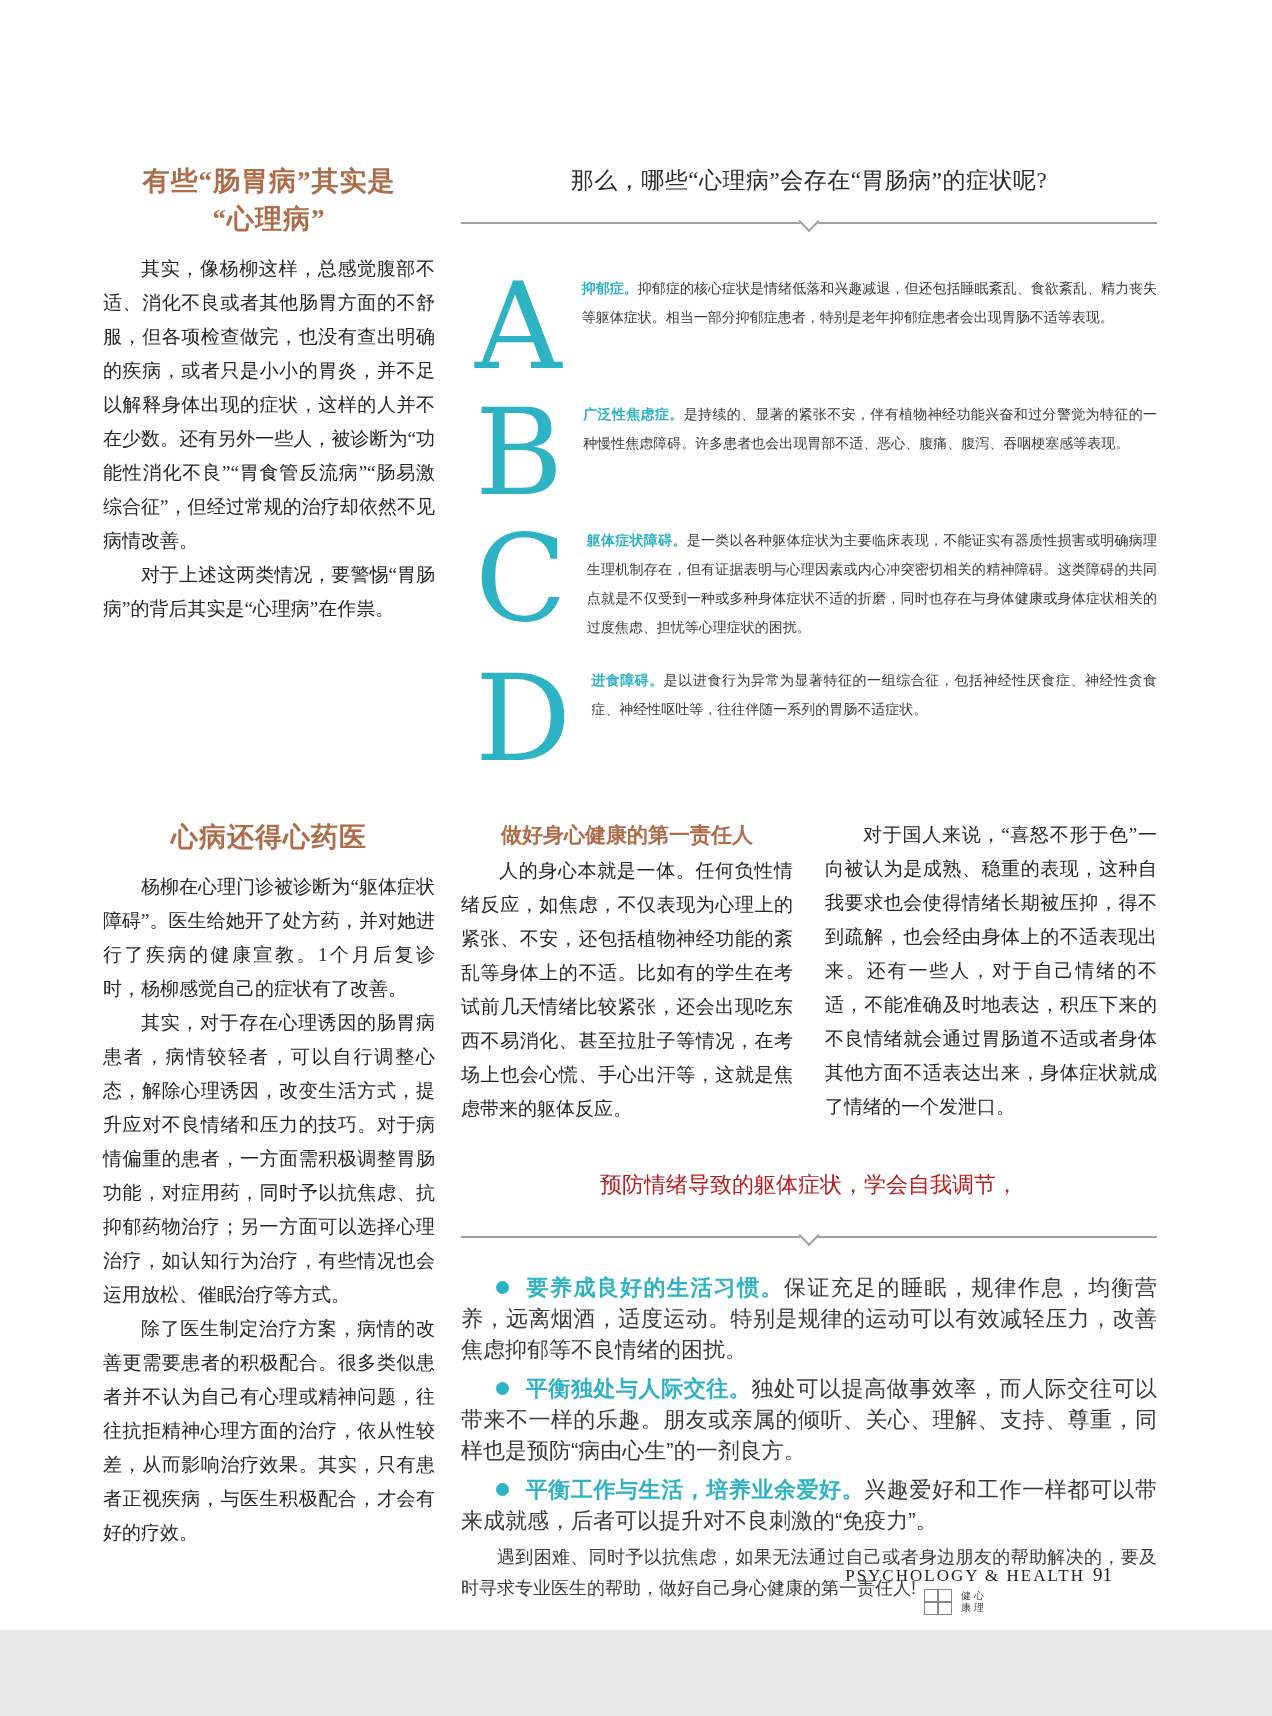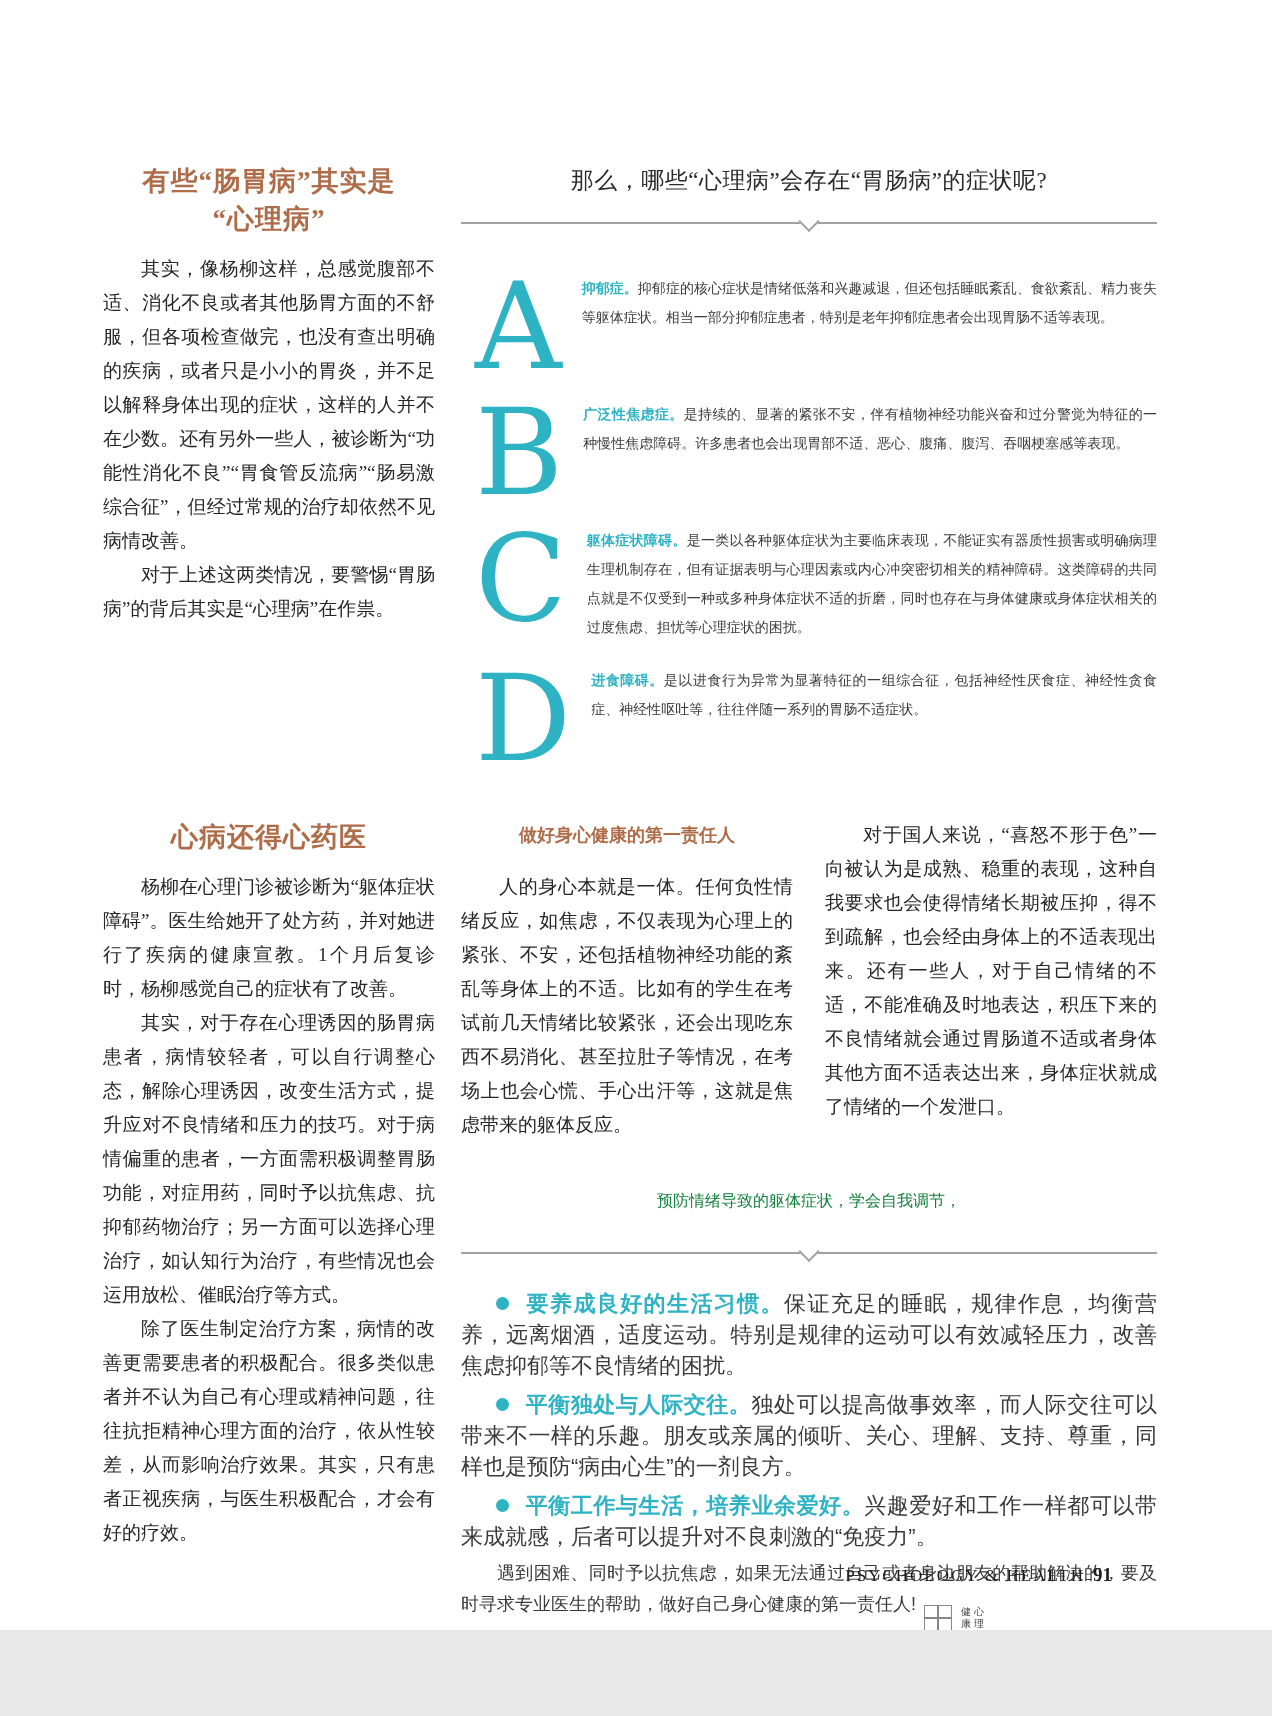--- a/index.html
+++ b/index.html
@@ -34,21 +34,21 @@
   
   .h-brown{
     color:var(--brown);
     font-weight:bold;
     font-size:27px;
     line-height:38px;
     text-align:center;
     letter-spacing:1px;
   }
   .left-col .h-brown{margin-bottom:14px;}
-  .mid-col .h-brown{font-size:18px;line-height:34px;margin-bottom:18px;letter-spacing:0;}
+  .mid-col .h-brown{font-size:21px;line-height:34px;margin-bottom:2px;letter-spacing:0;}
 
   
   .body-p{
     font-size:19px;
     line-height:34px;
     text-align:justify;
     text-indent:2em;
     color:var(--ink);
   }
 
@@ -95,23 +95,23 @@
     line-height:29px;
     text-align:justify;
     color:var(--ink-sans);
   }
   .abc-label{color:var(--teal);font-weight:bold;}
 
   
   .quote{
     margin-top:34px;
     text-align:center;
-    font-size:16px;
+    font-size:22px;
     line-height:50px;
-    color:#15803d;
+    color:#b91c1c;
   }
 
   
   .bullets{margin-top:22px;}
   .bullet-p{
     font-family:Liberation Sans, sans-serif;
     font-size:22px;
     line-height:31px;
     text-align:justify;
     text-indent:1.6em;
@@ -157,21 +157,21 @@
   .footer{
     position:absolute;
     right:160px;
     bottom:44px;
     font-size:17px;
     letter-spacing:2px;
     color:#1d1d1d;
     white-space:nowrap;
   }
   .footer .pageno{
-    font-weight:bold;
+    font-weight:normal;
     font-size:19px;
     letter-spacing:0;
     margin-left:8px;
   }
 </style>
 </head>
 <body>
 
 <div class="page">
 

